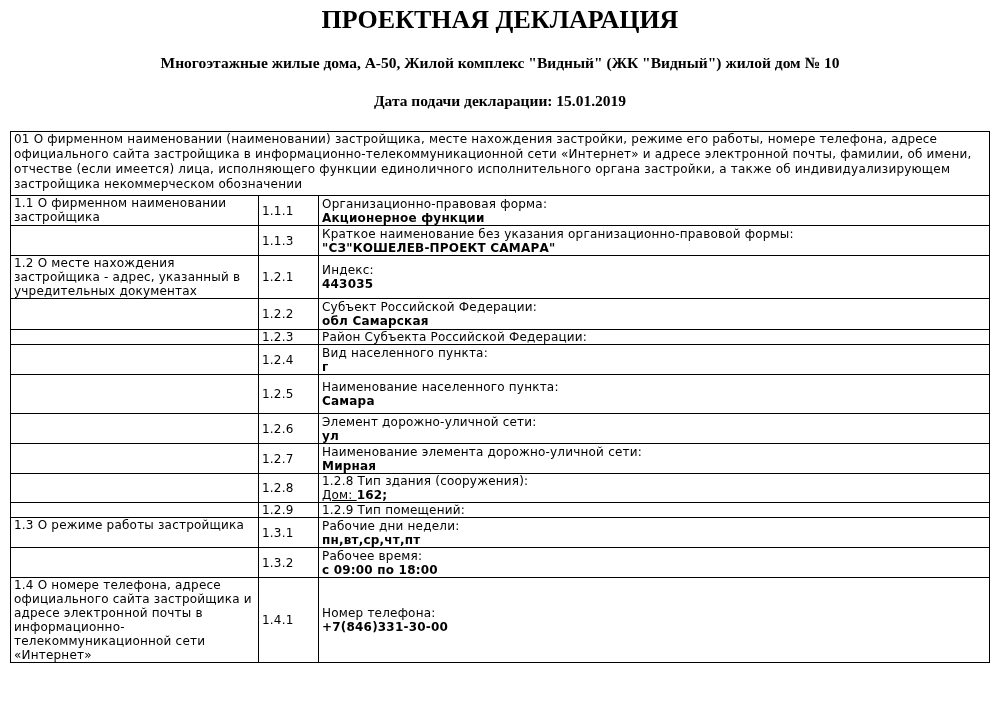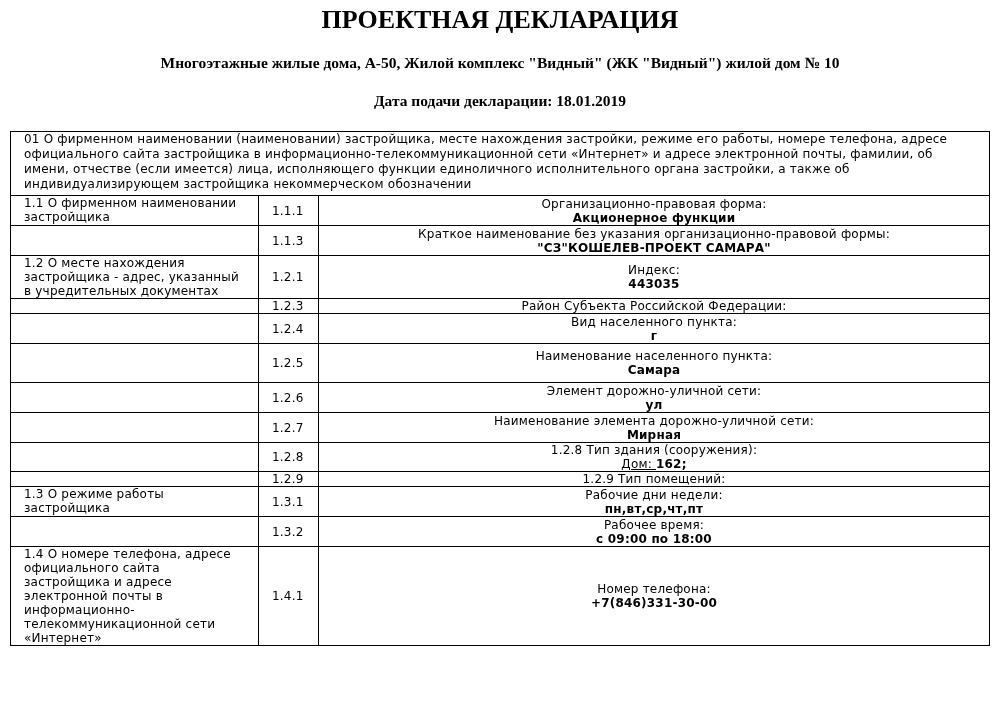--- a/index.html
+++ b/index.html
@@ -35,50 +35,49 @@
     table-layout: fixed;
     width: 980px;
     margin: 22px 10px 0 10px;
     font-family: "DejaVu Sans", sans-serif;
     font-size: 12px;
     line-height: 14px;
     letter-spacing: 0.2px;
   }
   table.decl td {
     border: 1px solid #000000;
-    padding: 0 13px;
+    padding: 0 3px;
     overflow: hidden;
   }
   td.c01 {
     vertical-align: top;
     padding-top: 1px;
     line-height: 15px;
   }
   td.c1 {
     vertical-align: top;
     padding-top: 1px;
   }
   td.c2 {
     vertical-align: middle;
     margin-left: 32px;
   }
   td.c3 {
     vertical-align: middle;
-    text-align: center;
   }
   .val { font-weight: bold; }
   .val .pre { font-weight: normal; text-decoration: underline; }
 </style>
 </head>
 <body>
 
 <div>
   <h1 class="doc-title">ПРОЕКТНАЯ ДЕКЛАРАЦИЯ</h1>
   <div class="doc-sub">Многоэтажные жилые дома, А-50, Жилой комплекс "Видный" (ЖК "Видный") жилой дом № 10</div>
-  <div class="doc-sub">Дата подачи декларации: 18.01.2019</div>
+  <div class="doc-sub">Дата подачи декларации: 15.01.2019</div>
 
   <table class="decl">
     <colgroup>
       <col style="width:248px">
       <col style="width:60px">
       <col>
     </colgroup>
     <tbody>
       <tr style="height:64px">
         <td class="c01" colspan="3">01 О фирменном наименовании (наименовании) застройщика, месте нахождения застройки, режиме его работы, номере телефона, адресе официального сайта застройщика в информационно-телекоммуникационной сети «Интернет» и адресе электронной почты, фамилии, об имени, отчестве (если имеется) лица, исполняющего функции единоличного исполнительного органа застройки, а также об индивидуализирующем застройщика некоммерческом обозначении</td>
@@ -105,20 +104,28 @@
 
       <tr style="height:40px">
         <td class="c1">1.2 О месте нахождения застройщика - адрес, указанный в учредительных документах</td>
         <td class="c2">1.2.1</td>
         <td class="c3">
           <div>Индекс:</div>
           <div class="val">443035</div>
         </td>
       </tr>
 
+      <tr style="height:31px">
+        <td class="c1"></td>
+        <td class="c2">1.2.2</td>
+        <td class="c3">
+          <div>Субъект Российской Федерации:</div>
+          <div class="val">обл Самарская</div>
+        </td>
+      </tr>
 
       <tr style="height:15px">
         <td class="c1"></td>
         <td class="c2">1.2.3</td>
         <td class="c3">
           <div>Район Субъекта Российской Федерации:</div>
         </td>
       </tr>
 
       <tr style="height:30px">

